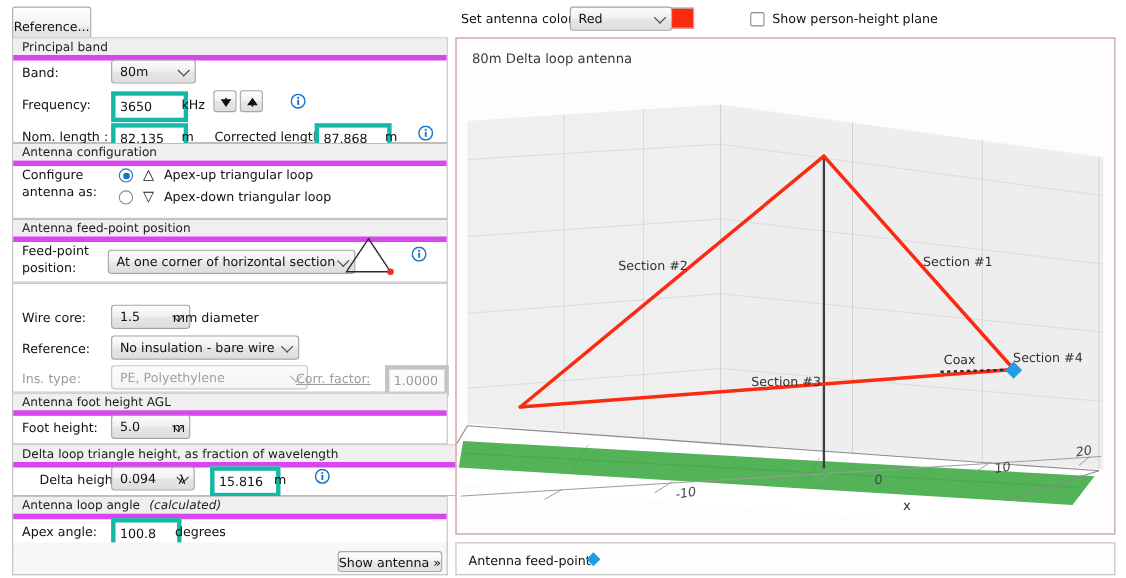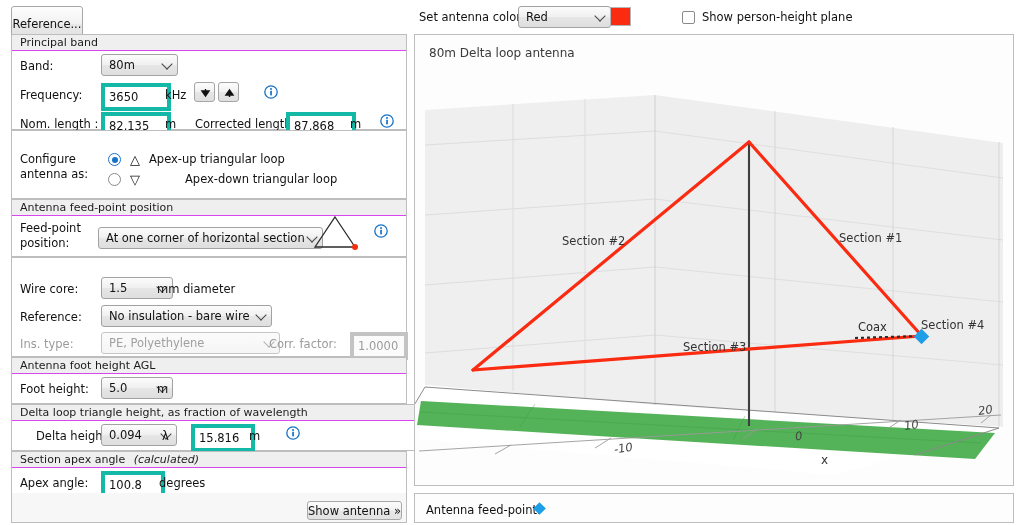--- a/index.html
+++ b/index.html
@@ -67,21 +67,21 @@
   .group {
     position: absolute;
     border: 1px solid #bdbdbd;
     background: #ffffff;
     box-sizing: border-box;
   }
   .group > .ghdr {
     height: 15px;
     line-height: 15px;
     background: #efefef;
-    border-bottom: 1px solid #d946ef;
+    border-bottom: 5px solid #d946ef;
     padding-left: 8px;
     font-size: 11px;
     color: #1b1b1b;
   }
   .ghdr .calc { font-style: italic; }
 
   .lbl { position: absolute; font-size: 11.5px; color: #111; white-space: nowrap; }
   .lbl.dim { color: #9b9b9b; }
 
   
@@ -187,30 +187,31 @@
       <svg width="14" height="14" viewBox="0 0 14 14">
         <circle cx="7" cy="7" r="6.2" fill="none" stroke="#1572c6" stroke-width="1.3"></circle>
         <circle cx="7" cy="4" r="1" fill="#1572c6"></circle>
         <rect x="6.2" y="5.8" width="1.7" height="4.6" fill="#1572c6"></rect>
       </svg>
     </div>
   </div>
 
   
   <div class="group" style="left:11px; top:130px; width:396px; height:69px;">
+    <div class="ghdr">Antenna configuration</div>
     <div class="lbl" style="left:8px; top:21px;">Configure</div>
     <div class="lbl" style="left:8px; top:36px;">antenna as:</div>
 
     <div class="radio on" style="left:96px; top:22px;"></div>
     <div class="lbl" style="left:118px; top:21px; font-size:13px;">△</div>
     <div class="lbl" style="left:137px; top:21px;">Apex-up triangular loop</div>
 
     <div class="radio" style="left:96px; top:42px;"></div>
     <div class="lbl" style="left:118px; top:41px; font-size:13px;">▽</div>
-    <div class="lbl" style="left:137px; top:41px;margin-left:36px;">Apex-down triangular loop</div>
+    <div class="lbl" style="left:137px; top:41px;">Apex-down triangular loop</div>
   </div>
 
   
   <div class="group" style="left:11px; top:199px; width:396px; height:58px;">
     <div class="ghdr">Antenna feed-point position</div>
     <div class="lbl" style="left:8px; top:21px;">Feed-point</div>
     <div class="lbl" style="left:8px; top:36px;">position:</div>
     <div class="combo" style="position:absolute; left:86px; top:27px; width:196px;">
       <span>At one corner of horizontal section</span>
       <i class="chev"></i>
@@ -241,21 +242,21 @@
     <div class="combo" style="position:absolute; left:89px; top:47px; width:142px;">
       <span>No insulation - bare wire</span>
       <i class="chev"></i>
     </div>
 
     <div class="lbl dim" style="left:8px; top:79px;">Ins. type:</div>
     <div class="combo disabled" style="position:absolute; left:89px; top:74px; width:150px;">
       <span>PE, Polyethylene</span>
       <i class="chev"></i>
     </div>
-    <div class="lbl dim" style="left:257px; top:79px;">Corr. factor:</div>
+    <div class="lbl dim" style="left:257px; top:79px;text-decoration:underline;">Corr. factor:</div>
     <input class="txt disabled" style="position: absolute; left: 338px; top: 74px; width: 42px;" value="1.0000">
   </div>
 
   
   <div class="group" style="left:11px; top:357px; width:396px; height:47px;">
     <div class="ghdr">Antenna foot height AGL</div>
     <div class="lbl" style="left:8px; top:24px;">Foot height:</div>
     <div class="combo" style="position:absolute; left:89px; top:19px; width:43px;">
       <span>5.0</span>
       <i class="chev"></i>
@@ -279,21 +280,21 @@
         <circle cx="7" cy="7" r="6.2" fill="none" stroke="#1572c6" stroke-width="1.3"></circle>
         <circle cx="7" cy="4" r="1" fill="#1572c6"></circle>
         <rect x="6.2" y="5.8" width="1.7" height="4.6" fill="#1572c6"></rect>
       </svg>
     </div>
   </div>
 
   
   <div class="group" style="left:11px; top:451px; width:396px; height:47px;">
     <div class="ghdr">
-      <span>Section apex angle</span>
+      <span>Antenna loop angle</span>
       <span class="calc" style="margin-left:5px;">(calculated)</span>
     </div>
     <div class="lbl" style="left:8px; top:24px;">Apex angle:</div>
     <input class="txt" style="position: absolute; left: 89px; top: 19px; width: 48px;" value="100.8">
     <div class="lbl" style="left:147px; top:24px;">degrees</div>
   </div>
 
   
   <div style="position:absolute; left:11px; top:493px; width:396px; height:30px;
               border:1px solid #bdbdbd; border-top:none; background:#f7f7f7; box-sizing:border-box;"></div>

